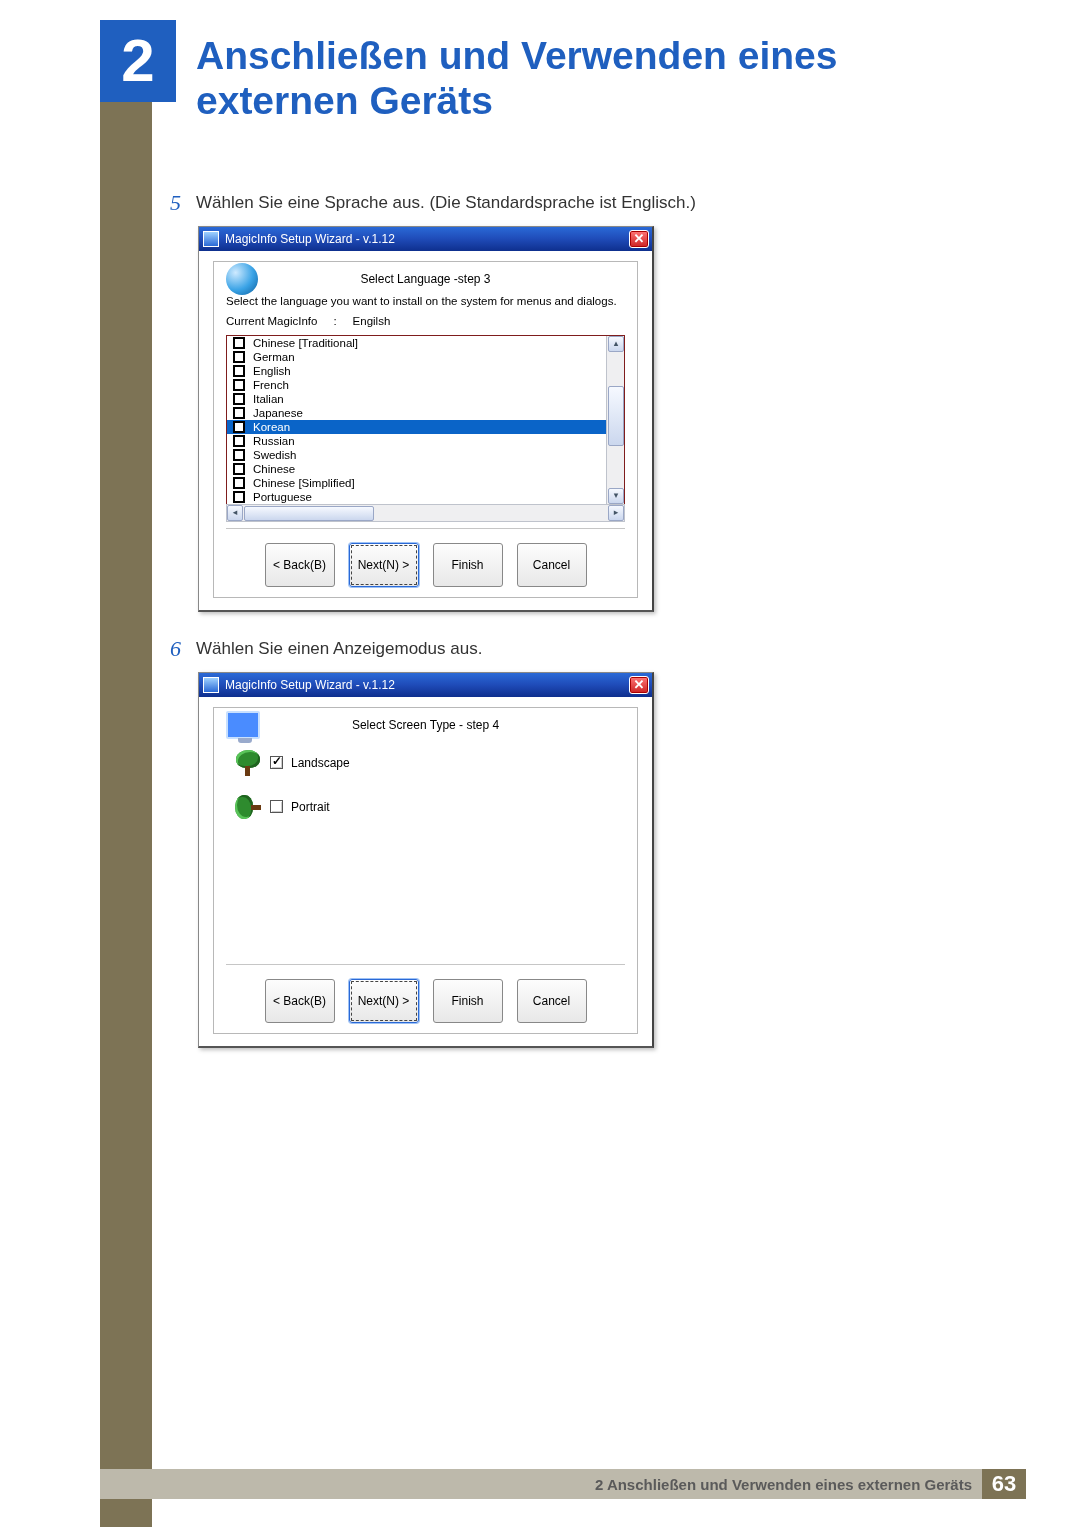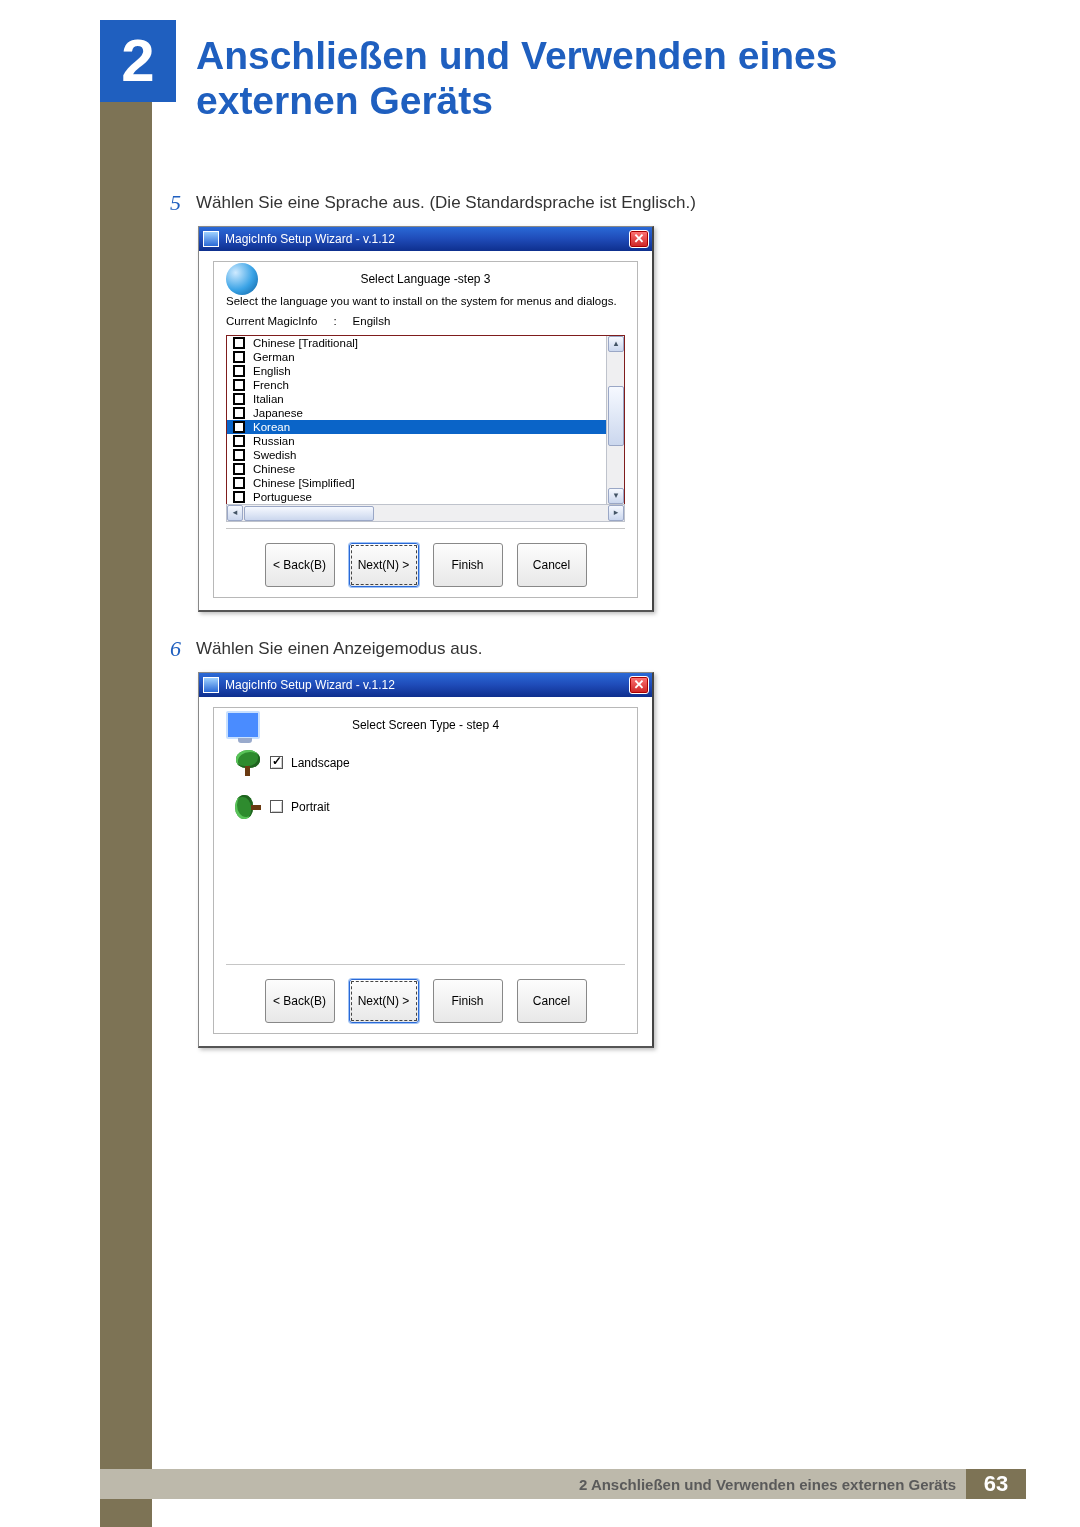--- a/index.html
+++ b/index.html
@@ -257,21 +257,21 @@
     font-size: 15px;
     color: #5a5a5a;
     font-weight: bold;
     padding-right: 10px;
   }
   .footer-page {
     background: #7d7355;
     color: #fff;
     font-size: 22px;
     font-weight: bold;
-    width: 60px;
+    width: 44px;
     height: 30px;
     display: flex;
     align-items: center;
     justify-content: center;
   }
 
 </style>
 </head>
 <body>
 

